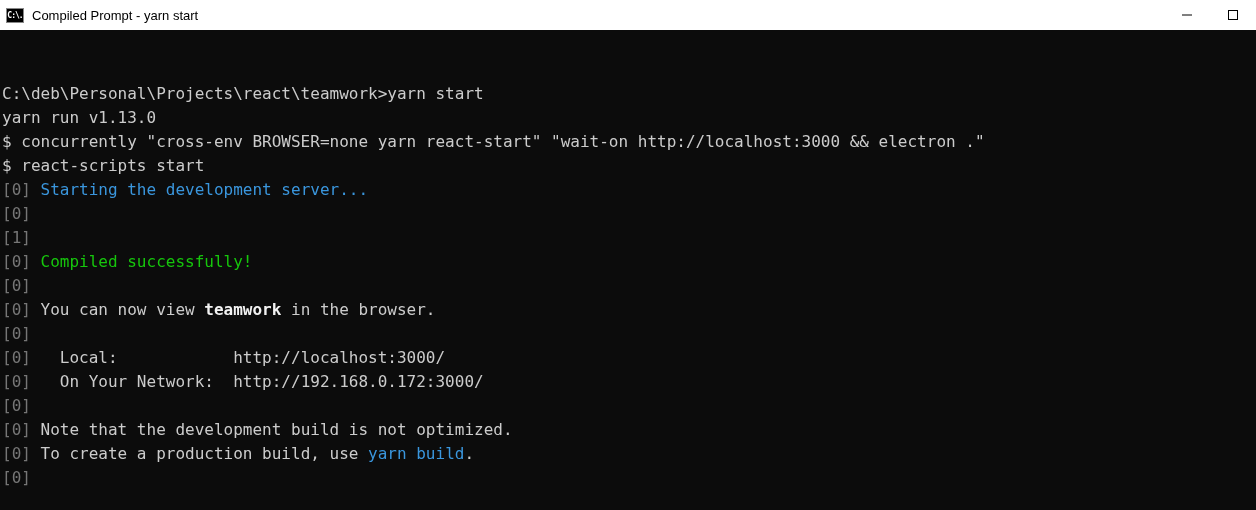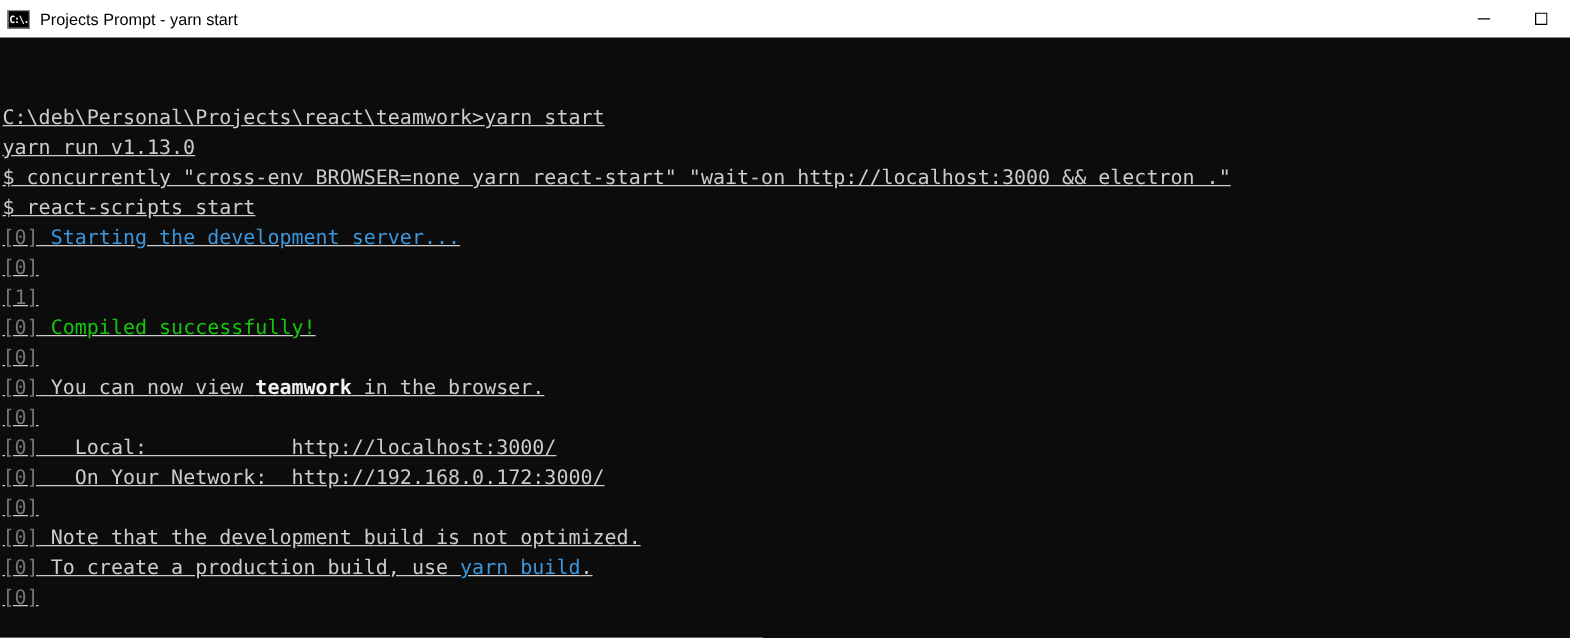--- a/index.html
+++ b/index.html
@@ -54,34 +54,33 @@
     .winbtn svg { width: 10px; height: 10px; }
     .terminal {
       background: #0c0c0c;
       color: #ccc;
       height: calc(510px - 30px);
       padding: 4px 4px 4px 2px;
       font-family: Consolas, "Lucida Console", monospace;
       font-size: 16px;
       line-height: 24px;
       white-space: pre;
-      text-decoration: underline;
     }
     .dim    { color: #767676; }
     .blue   { color: #3a96dd; }
     .green  { color: #16c60c; }
     .bold   { color: #f2f2f2; font-weight: 700; }
     .plain  { color: #cccccc; }
   </style>
 </head>
 <body>
 
 <div class="titlebar">
   <span class="app-icon">C:\.</span>
-  <span class="title">Projects Prompt - yarn  start</span>
+  <span class="title">Compiled Prompt - yarn  start</span>
   <div class="winbtns">
     <div class="winbtn">
       <svg viewBox="0 0 10 10">
           <line x1="0" y1="5" x2="10" y2="5" stroke="#000" stroke-width="1"></line>
         </svg>
     </div>
     <div class="winbtn">
       <svg viewBox="0 0 10 10">
           <rect x="0.5" y="0.5" width="9" height="9" fill="none" stroke="#000" stroke-width="1"></rect>
         </svg>

